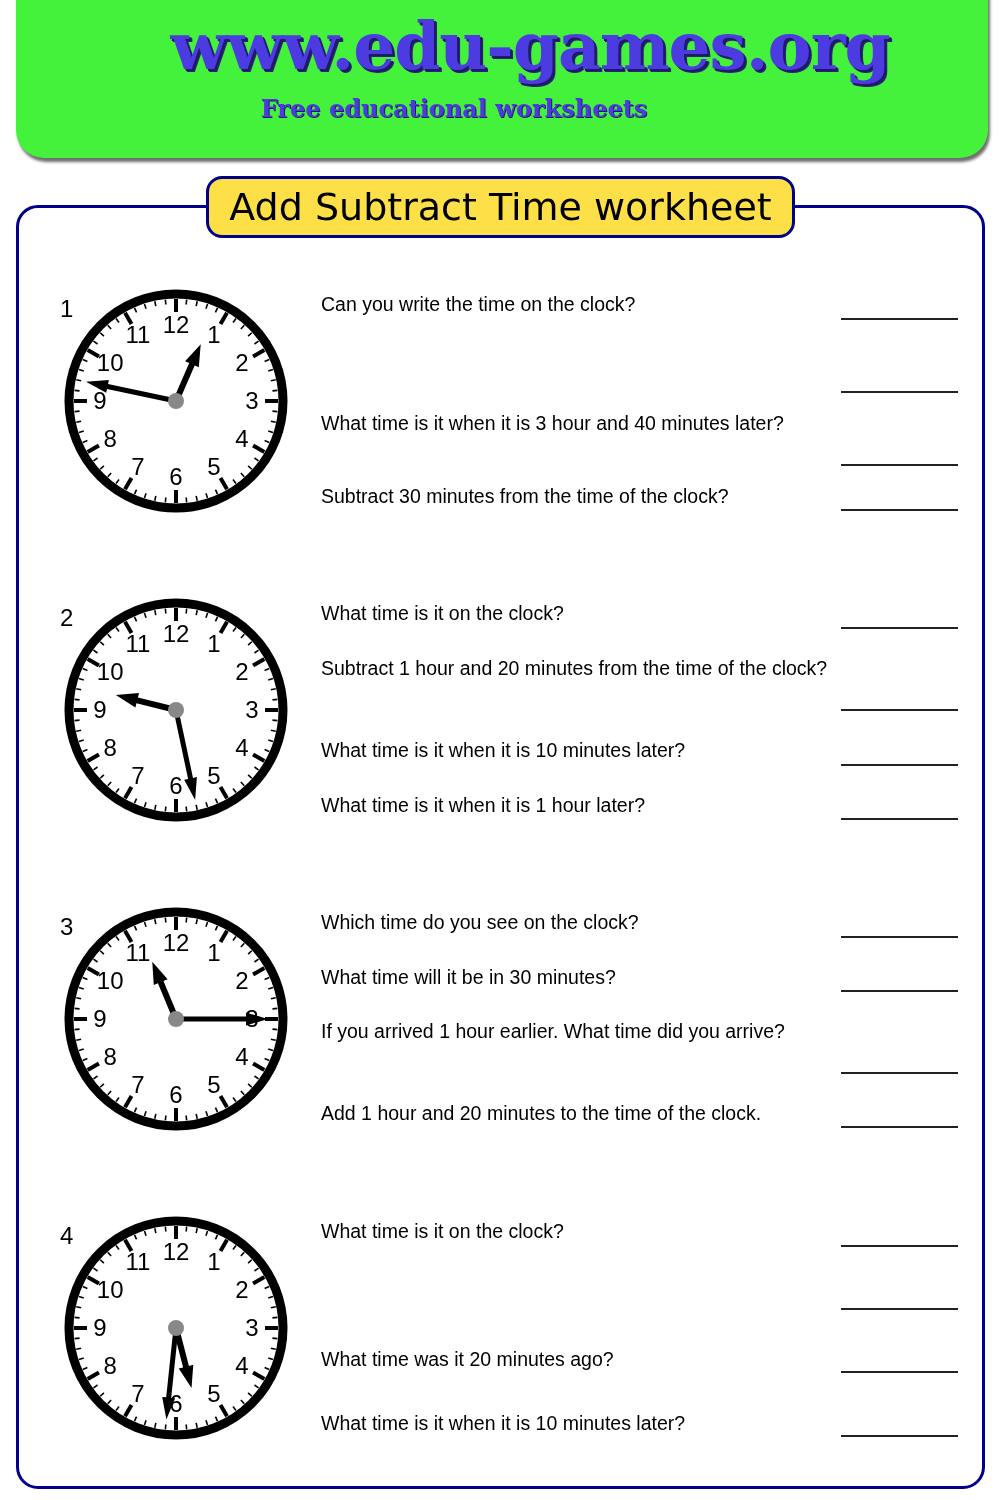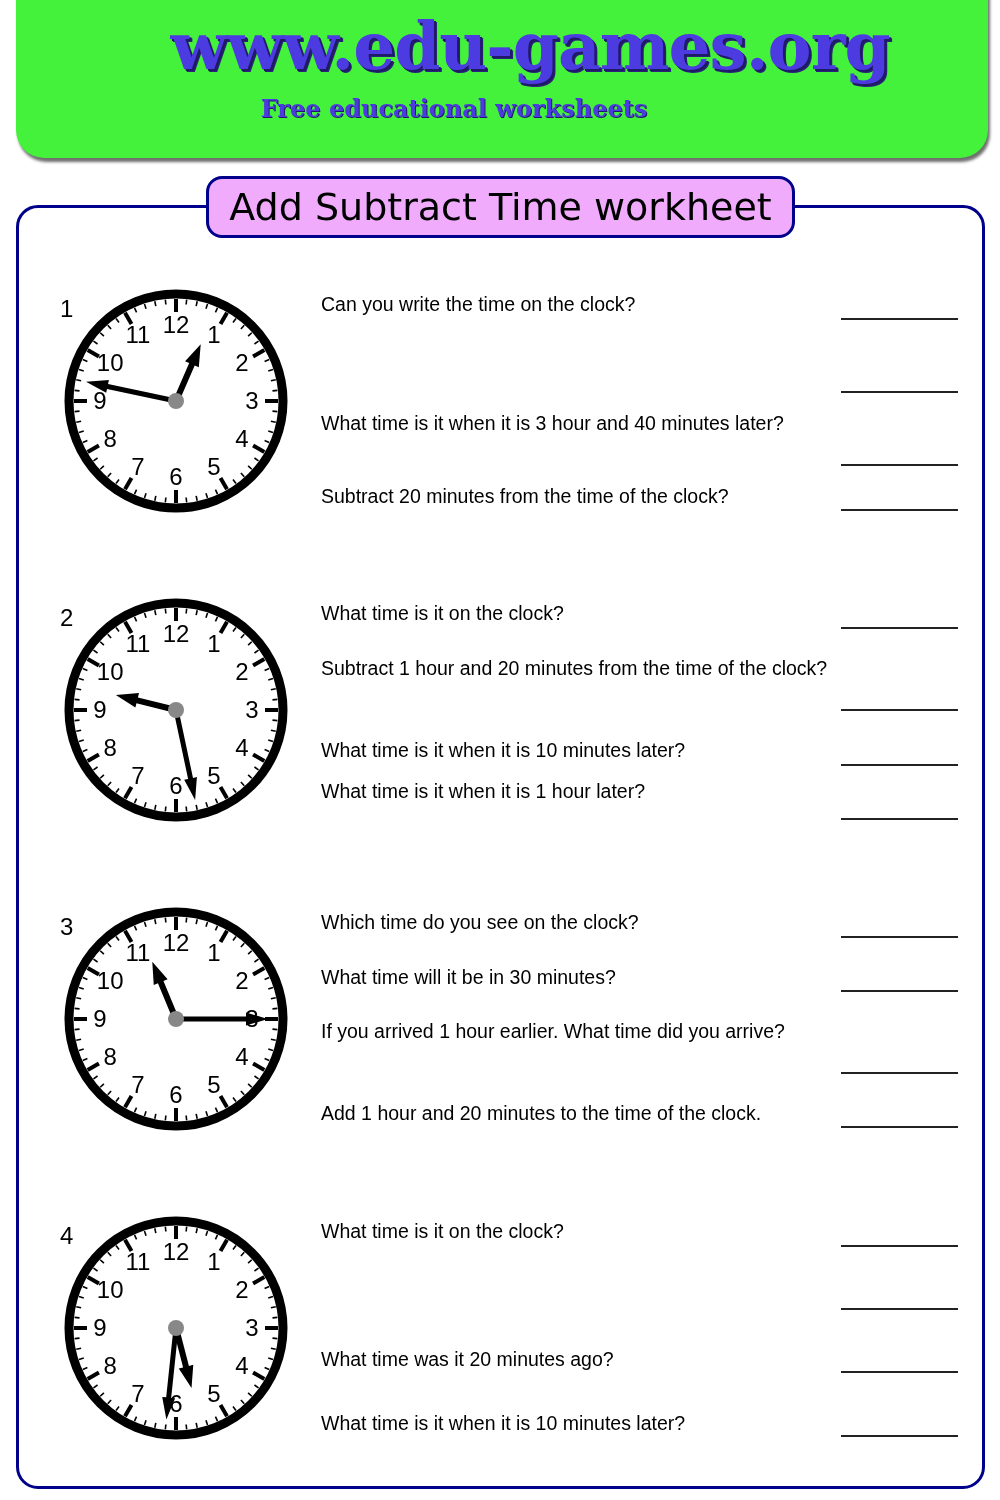--- a/index.html
+++ b/index.html
@@ -1,21 +1,21 @@
 <!DOCTYPE html>
 <html><head>
   <meta charset="utf-8">
   <style>
     html, body { margin:0; padding:0; }
     body { width:1000px; height:1500px; background:#ffffff; position:relative; overflow:hidden; font-family:"Liberation Sans", sans-serif; }
     .header { position:absolute; left:16px; top:-20px; width:972px; height:178px; background:#44F23C; border-radius:0 0 28px 28px; box-shadow:2px 4px 3px #6f6f6f; }
     .site-title { position:absolute; left:0; width:1000px; top:8px; text-align:center; font-family:"DejaVu Serif", serif; font-weight:bold; font-size:66px; letter-spacing:-1px; color:#4B3BE0; text-shadow:2px 2px 0 #1f1a66, 3px 3px 0 #2b237a; line-height:76px;padding-left:30px; }
     .site-sub { position:absolute; left:0; width:908px; top:94px; text-align:center; font-family:"DejaVu Serif", serif; font-weight:bold; font-size:24px; color:#4B3BE0; text-shadow:1px 1px 0 #1f1a66; }
     .frame { position:absolute; left:16px; top:205px; width:963px; height:1278px; border:3px solid #00008B; border-radius:22px; }
-    .title-box { position:absolute; left:206px; top:176px; width:583px; height:56px; background:#f0abfc; border:3px solid #00008B; border-radius:16px; text-align:center; line-height:56px; font-family:"DejaVu Sans", sans-serif; font-size:38px; color:#000; }
+    .title-box { position:absolute; left:206px; top:176px; width:583px; height:56px; background:#fde047; border:3px solid #00008B; border-radius:16px; text-align:center; line-height:56px; font-family:"DejaVu Sans", sans-serif; font-size:38px; color:#000; }
     .block { position:absolute; left:0; width:1000px; height:300px; }
     .clock-num { position:absolute; left:60px; top:-4px; font-size:24px; color:#000; }
     .clock { position:absolute; left:60px; top:0; width:232px; height:232px; }
     .q { position:absolute; left:321px; width:510px; font-size:19.5px; line-height:27px; color:#000000; }
     .ans { position:absolute; left:841px; width:117px; height:0; border-top:2px solid #222; }
   </style>
 </head>
 <body>
 
 <div class="header"></div>
@@ -107,21 +107,21 @@
       <g transform="rotate(282)">
         <path d="M -2.5 0 L -2.5 -70 L -6.5 -70 L 0 -92 L 6.5 -70 L 2.5 -70 L 2.5 0 Z" fill="#000"></path>
       </g>
       <circle cx="0" cy="0" r="8" fill="#888"></circle>
     </svg>
   <div class="q" style="top:6px;">Can you write the time on the clock?</div>
   <div class="ans" style="top:33px;"></div>
   <div class="ans" style="top:106px;"></div>
   <div class="q" style="top:125px;">What time is it when it is 3 hour and 40 minutes later?</div>
   <div class="ans" style="top:179px;"></div>
-  <div class="q" style="top:198px;">Subtract 20 minutes from the time of the clock?</div>
+  <div class="q" style="top:198px;">Subtract 30 minutes from the time of the clock?</div>
   <div class="ans" style="top:224px;"></div>
 </div>
 
 <div class="block" style="top:594px;">
   <div class="clock-num" style="top:10px;">2</div>
   <svg class="clock" viewBox="-116 -116 232 232">
       <circle cx="0" cy="0" r="107" fill="#fff" stroke="#000" stroke-width="9"></circle>
       <line x1="0" y1="-102" x2="0" y2="-89" stroke="#000" stroke-width="4"></line>
       <line x1="10.661903253300652" y1="-101.44123332756388" x2="10.139260936962385" y2="-96.46862385072251" stroke="#000" stroke-width="1.6"></line>
       <line x1="21.20699246341145" y1="-99.77105527484818" x2="20.167434009322655" y2="-94.88031727117915" stroke="#000" stroke-width="1.6"></line>
@@ -201,21 +201,21 @@
         <path d="M -2.5 0 L -2.5 -70 L -6.5 -70 L 0 -92 L 6.5 -70 L 2.5 -70 L 2.5 0 Z" fill="#000"></path>
       </g>
       <circle cx="0" cy="0" r="8" fill="#888"></circle>
     </svg>
   <div class="q" style="top:6px;">What time is it on the clock?</div>
   <div class="ans" style="top:33px;"></div>
   <div class="q" style="top:61px;">Subtract 1 hour and 20 minutes from the time of the clock?</div>
   <div class="ans" style="top:115px;"></div>
   <div class="q" style="top:143px;">What time is it when it is 10 minutes later?</div>
   <div class="ans" style="top:170px;"></div>
-  <div class="q" style="top:184px;">What time is it when it is 1 hour later?</div>
+  <div class="q" style="top:198px;">What time is it when it is 1 hour later?</div>
   <div class="ans" style="top:224px;"></div>
 </div>
 
 <div class="block" style="top:903px;">
   <div class="clock-num" style="top:10px;">3</div>
   <svg class="clock" viewBox="-116 -116 232 232">
       <circle cx="0" cy="0" r="107" fill="#fff" stroke="#000" stroke-width="9"></circle>
       <line x1="0" y1="-102" x2="0" y2="-89" stroke="#000" stroke-width="4"></line>
       <line x1="10.661903253300652" y1="-101.44123332756388" x2="10.139260936962385" y2="-96.46862385072251" stroke="#000" stroke-width="1.6"></line>
       <line x1="21.20699246341145" y1="-99.77105527484818" x2="20.167434009322655" y2="-94.88031727117915" stroke="#000" stroke-width="1.6"></line>

